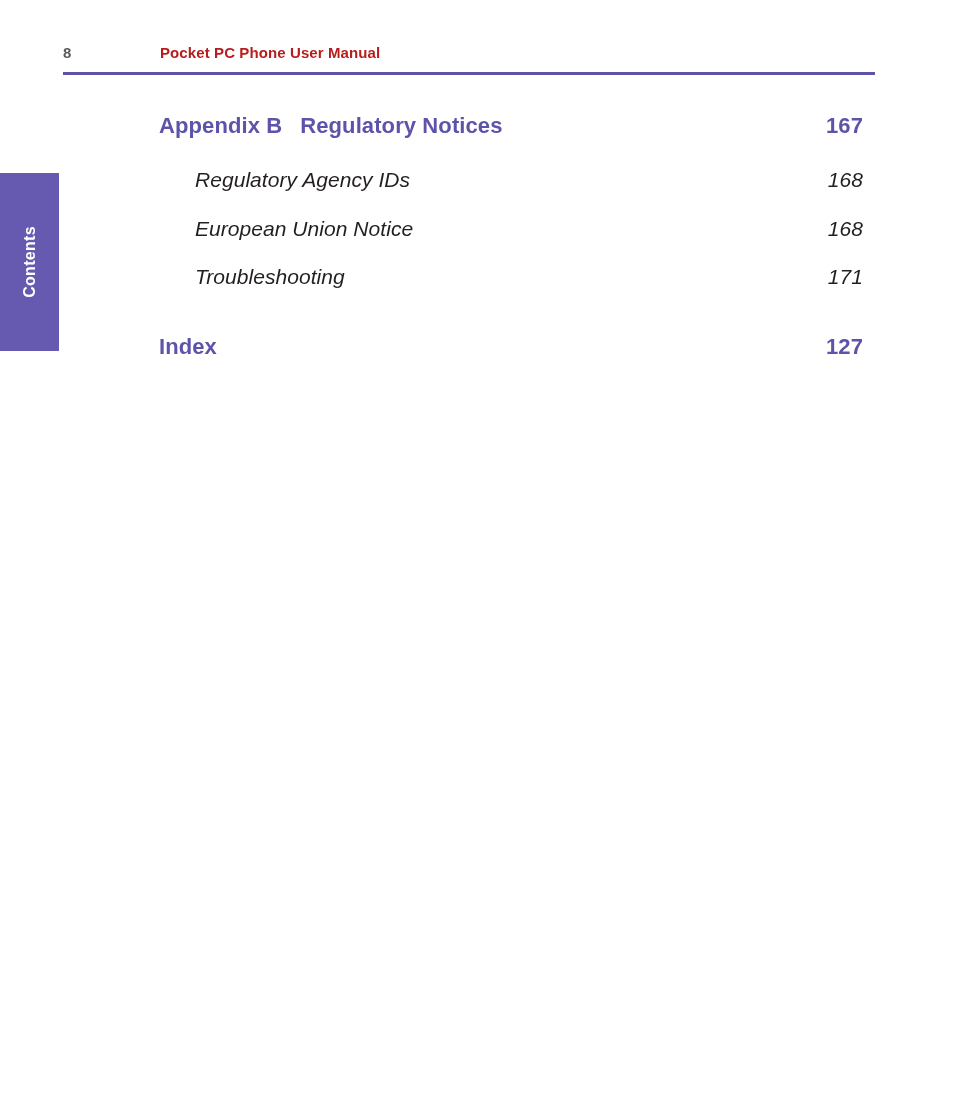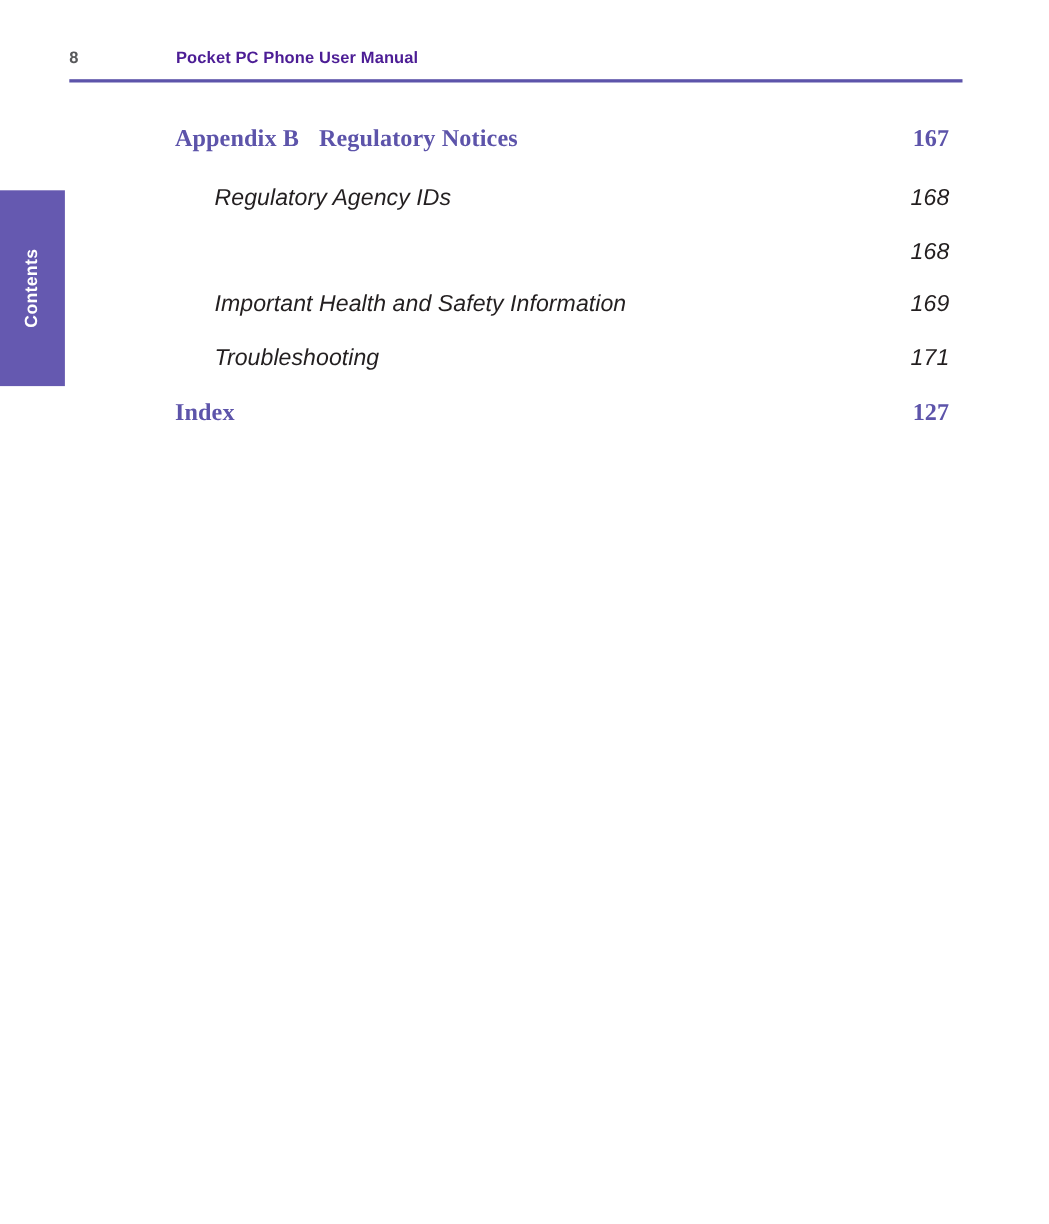--- a/index.html
+++ b/index.html
@@ -31,21 +31,21 @@
     font-weight: bold;
     color: #58595b;
     letter-spacing: 0.2px;
   }
   .header-title {
     position: absolute;
     left: 97px;
     top: 0;
     font-size: 15px;
     font-weight: bold;
-    color: #4c1d95;
+    color: #b91c1c;
     letter-spacing: 0.1px;
     white-space: nowrap;
   }
   .header-rule {
     position: absolute;
     left: 63px;
     top: 72px;
     width: 812px;
     height: 3px;
     background: #5d54aa;
@@ -122,22 +122,22 @@
     font-size: 21px;
     font-weight: normal;
     color: #231f20;
     letter-spacing: 0.05px;
   }
   .toc-row.level-section .toc-text {
     left: 36px;
   }
 
   
-  .toc-row.level-chapter { height: 55px; font-family: Liberation Serif, serif; }
-  .toc-row.index-row { }
+  .toc-row.level-chapter { height: 55px; }
+  .toc-row.index-row { margin-top: 20px; }
 </style>
 </head>
 <body>
 
 <div class="page-header">
   <span class="header-folio">8</span>
   <span class="header-title">Pocket PC Phone User Manual</span>
 </div>
 <div class="header-rule"></div>
 
@@ -153,27 +153,24 @@
     </span>
     <span class="toc-page">167</span>
   </div>
 
   <div class="toc-row level-section">
     <span class="toc-text">Regulatory Agency IDs</span>
     <span class="toc-page">168</span>
   </div>
 
   <div class="toc-row level-section">
+    <span class="toc-text">European Union Notice</span>
     <span class="toc-page">168</span>
   </div>
 
-  <div class="toc-row level-section">
-    <span class="toc-text">Important Health and Safety Information</span>
-    <span class="toc-page">169</span>
-  </div>
 
   <div class="toc-row level-section">
     <span class="toc-text">Troubleshooting</span>
     <span class="toc-page">171</span>
   </div>
 
 
   <div class="toc-row level-chapter index-row">
     <span class="toc-text">Index</span>
     <span class="toc-page">127</span>

